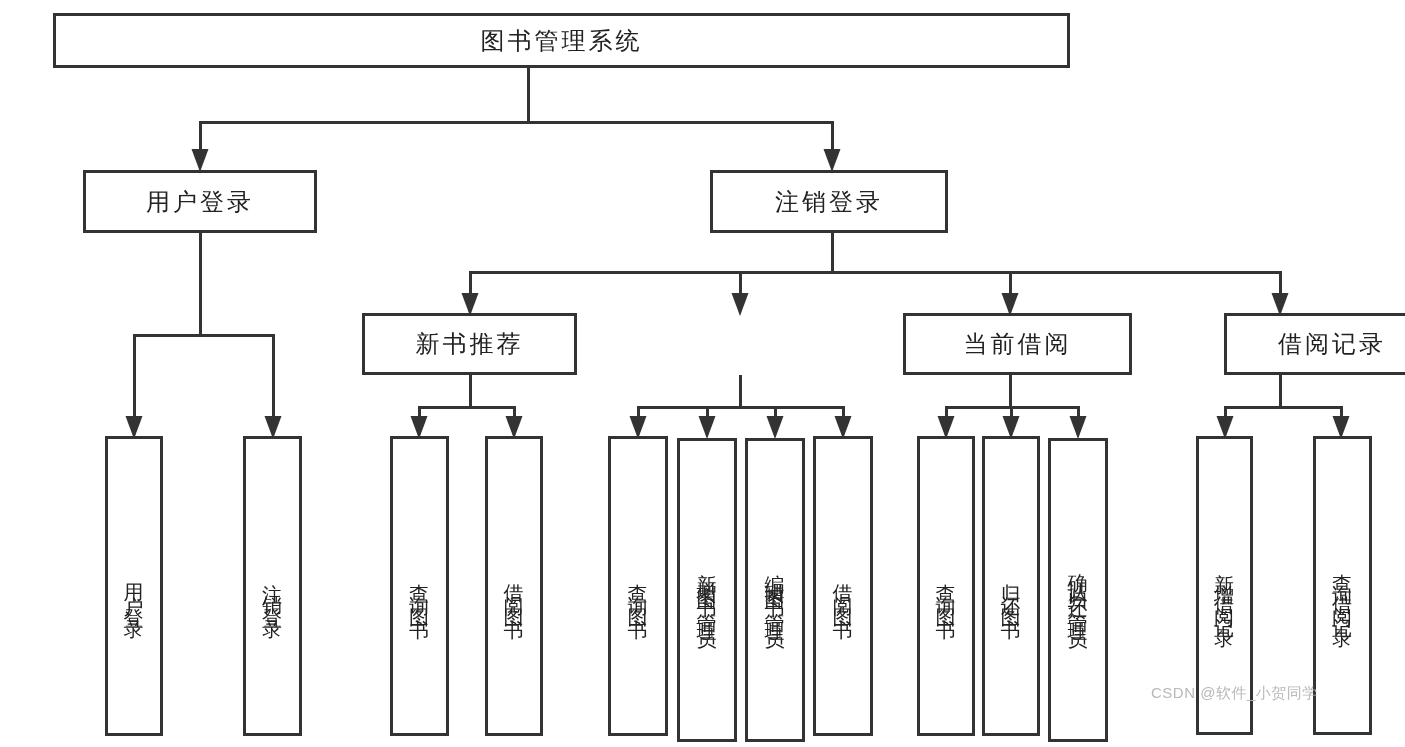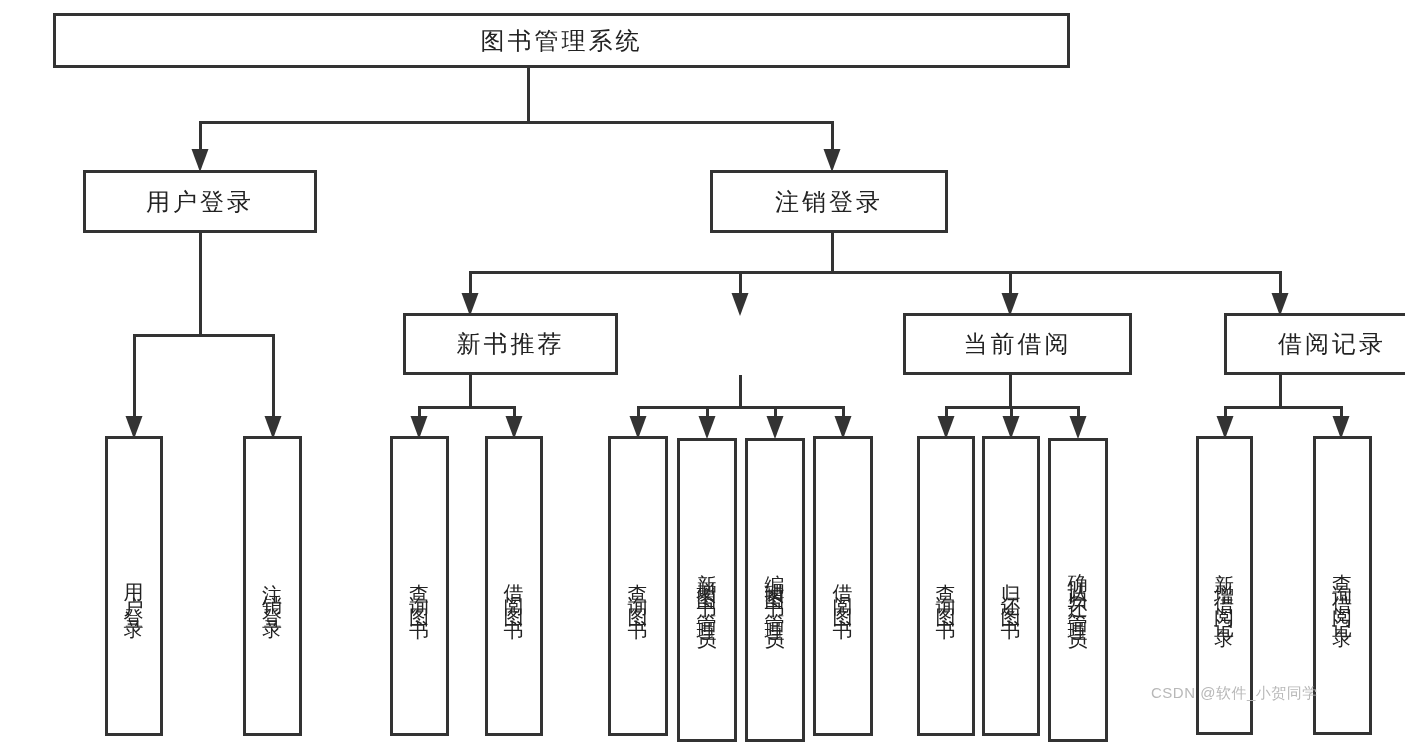--- a/index.html
+++ b/index.html
@@ -153,21 +153,21 @@
     <span class="h-label">图书管理系统</span>
   </div>
 
   <div class="hbox" style="left:83px;top:170px;width:234px;height:63px;">
     <span class="h-label">用户登录</span>
   </div>
   <div class="hbox" style="left:710px;top:170px;width:238px;height:63px;">
     <span class="h-label">注销登录</span>
   </div>
 
-  <div class="hbox" style="left:362px;top:313px;width:215px;height:62px;margin-left:41px;">
+  <div class="hbox" style="left:362px;top:313px;width:215px;height:62px;">
     <span class="h-label">新书推荐</span>
   </div>
   <div class="hbox" style="left:903px;top:313px;width:229px;height:62px;">
     <span class="h-label">当前借阅</span>
   </div>
   <div class="hbox" style="left:1224px;top:313px;width:216px;height:62px;">
     <span class="h-label">借阅记录</span>
   </div>
 
   <div class="vbox" style="left:105px;top:436px;width:58px;height:300px;">

